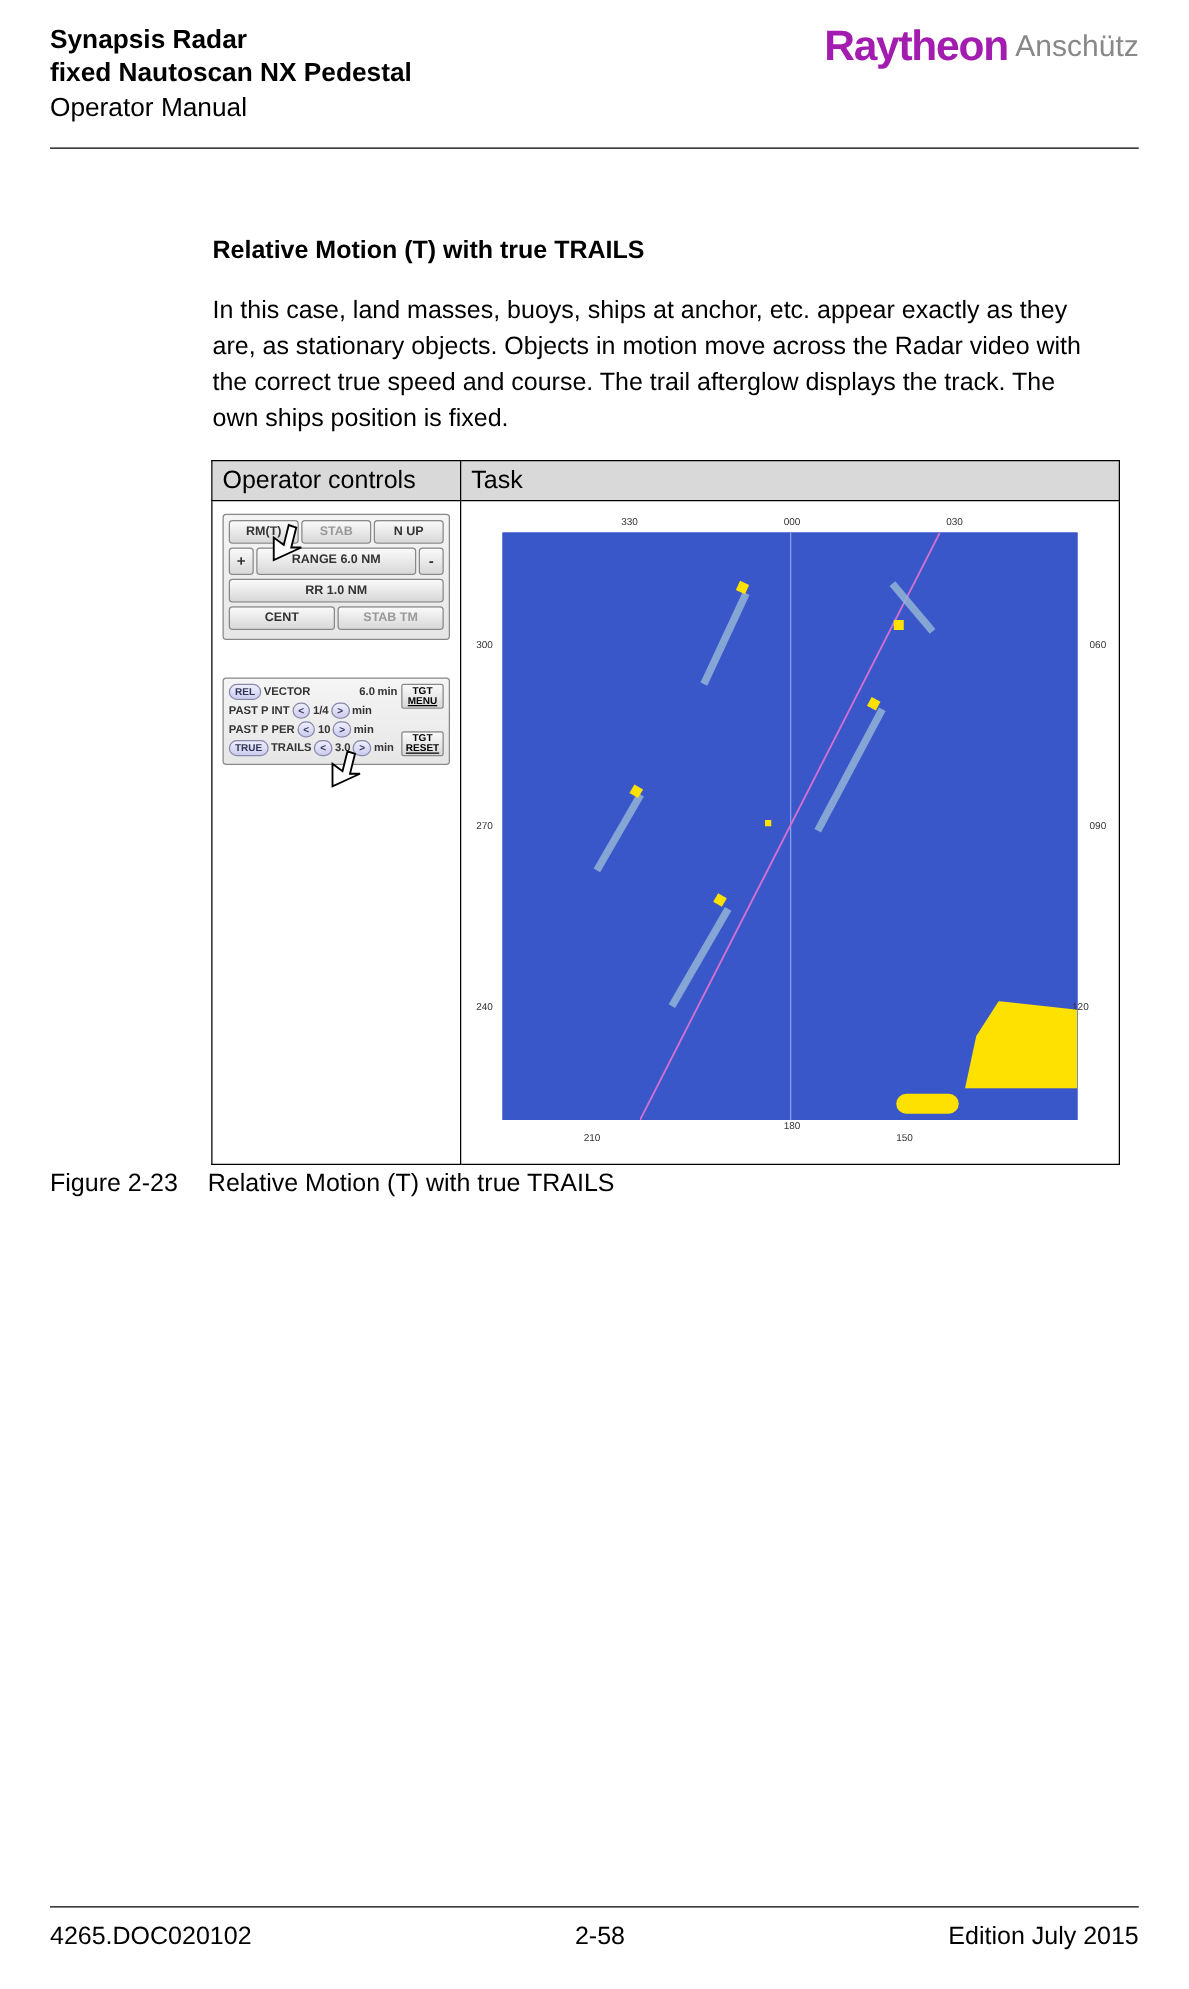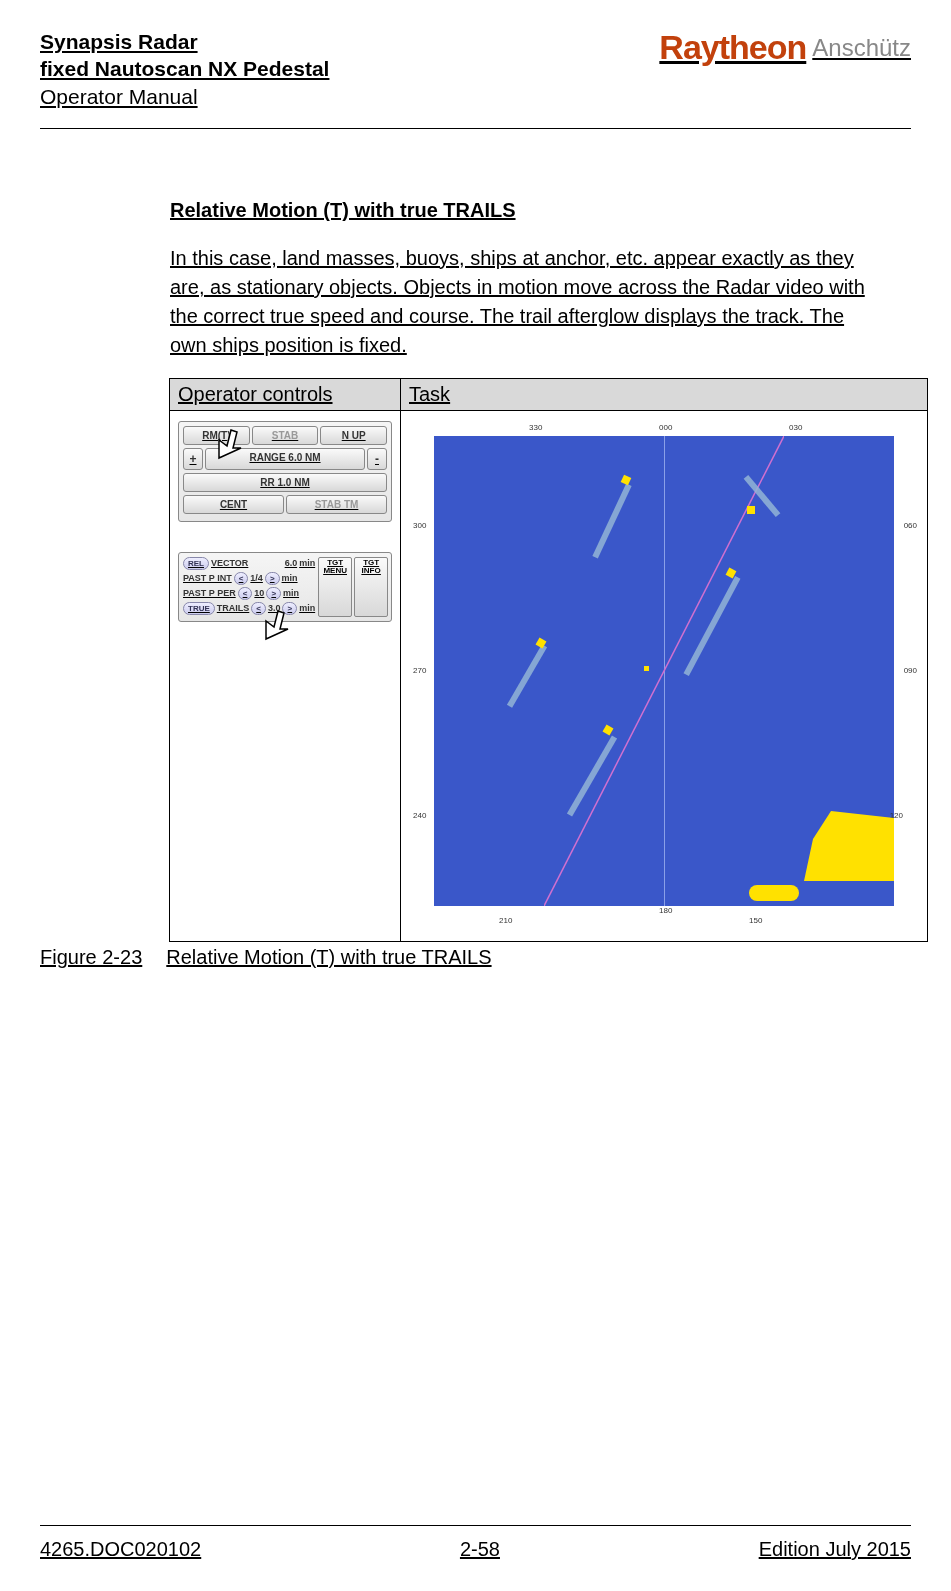--- a/index.html
+++ b/index.html
@@ -5,42 +5,41 @@
   * { box-sizing: border-box; margin: 0; padding: 0; }
   body {
     font-family: Arial, Helvetica, sans-serif;
     background: #fff;
     width: 951px;
     height: 1591px;
     position: relative;
     color: #000;
   }
   .page {
-    padding: 28px 40px 30px 40px;
+    padding: 18px 40px 30px 40px;
     height: 100%;
     display: flex;
     flex-direction: column;
-    text-decoration: underline;
   }
   .header {
     display: flex;
     justify-content: space-between;
     align-items: flex-start;
     padding-bottom: 18px;
     border-bottom: 1px solid #000;
   }
   .header-left { font-size: 21px; line-height: 1.3; }
   .header-left .bold { font-weight: 700; }
   .header-left .thin { font-weight: 400; }
   .logo-wrap { display: flex; align-items: center; gap: 6px; }
   .raytheon {
     font-family: 'Arial Black', Arial, sans-serif;
     font-weight: 900;
     font-size: 34px;
-    color: #c2410c;
+    color: #a21caf;
     letter-spacing: -1px;
   }
   .anschutz {
     font-size: 24px;
     color: #888;
     font-weight: 400;
   }
   .content {
     flex: 1;
     padding: 70px 30px 0 130px;
@@ -66,21 +65,21 @@
   .tbl th.col1 { width: 210px; }
   .tbl td { padding: 10px 8px; }
   .controls-stack { display: flex; flex-direction: column; gap: 30px; align-items: stretch; }
   .panel1, .panel2 {
     border: 1px solid #888;
     background: linear-gradient(#f5f5f5,#e6e6e6);
     border-radius: 3px;
     padding: 4px;
     font-size: 10px;
     position: relative;
-    width: 214px;
+    width: 182px;
   }
   .panel-row { display: flex; gap: 2px; margin-bottom: 3px; }
   .btn {
     flex: 1;
     background: linear-gradient(#fafafa,#d8d8d8);
     border: 1px solid #888;
     border-radius: 3px;
     font-size: 10px;
     font-weight: 700;
     text-align: center;
@@ -115,21 +114,21 @@
     border-radius: 2px;
     font-size: 8px;
     font-weight: 700;
     padding: 1px 2px;
     text-align: center;
     width: 34px;
     line-height: 1.0;
   }
   .panel2-grid { display: flex; }
   .panel2-left { flex: 1; }
-  .panel2-right { display: flex; flex-direction: row; gap: 2px; margin-left: 3px; }
+  .panel2-right { display: flex; flex-direction: column; gap: 18px; margin-left: 3px; }
   .radar-wrap { display: flex; justify-content: center; }
   .radar {
     width: 510px;
     height: 510px;
     position: relative;
   }
   .radar-bg {
     position: absolute;
     left: 25px; top: 15px; right: 25px; bottom: 25px;
     background: #3a57c9;
@@ -256,21 +255,21 @@
                     <span class="txt">min</span>
                   </div>
                 </div>
                 <div class="panel2-right">
                   <div class="sidebtn">
                     <span>TGT</span><br>
                     <span style="text-decoration:underline">MENU</span>
                   </div>
                   <div class="sidebtn">
                     <span>TGT</span><br>
-                    <span style="text-decoration:underline">INFO</span>
+                    <span style="text-decoration:underline">RESET</span>
                   </div>
                 </div>
               </div>
               <svg class="cursor-arrow" style="left:85px; bottom:-20px;" viewBox="0 0 26 32">
                 <path d="M2 30 L2 12 L10 18 L14 2 L20 4 L16 20 L24 20 Z" fill="#fff" stroke="#000" stroke-width="1.5"></path>
               </svg>
             </div>
 
           </div>
         </td>

